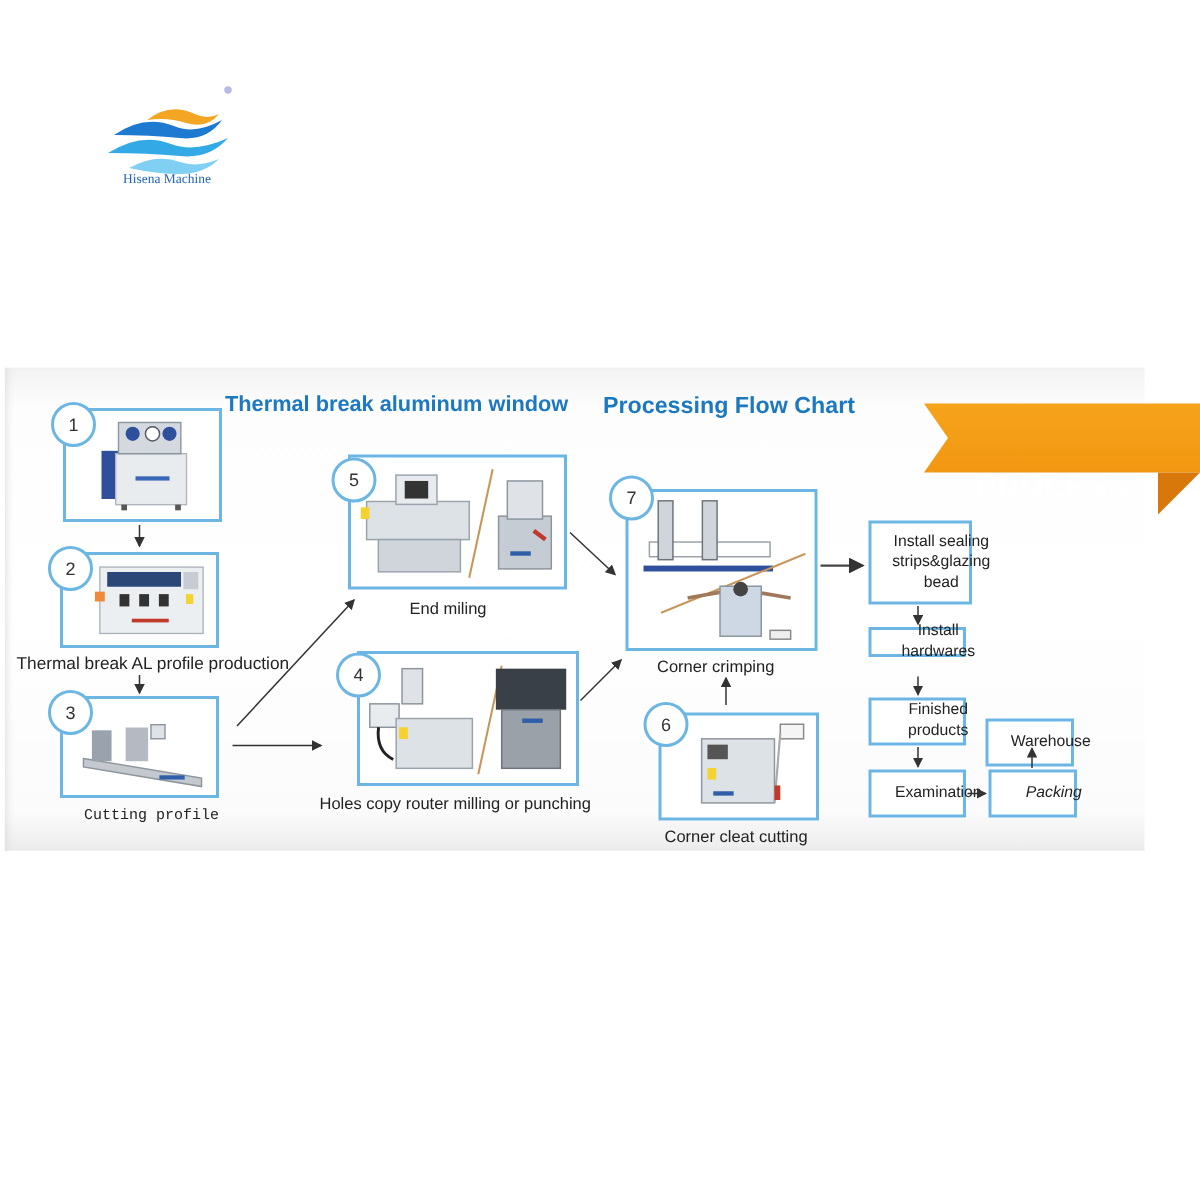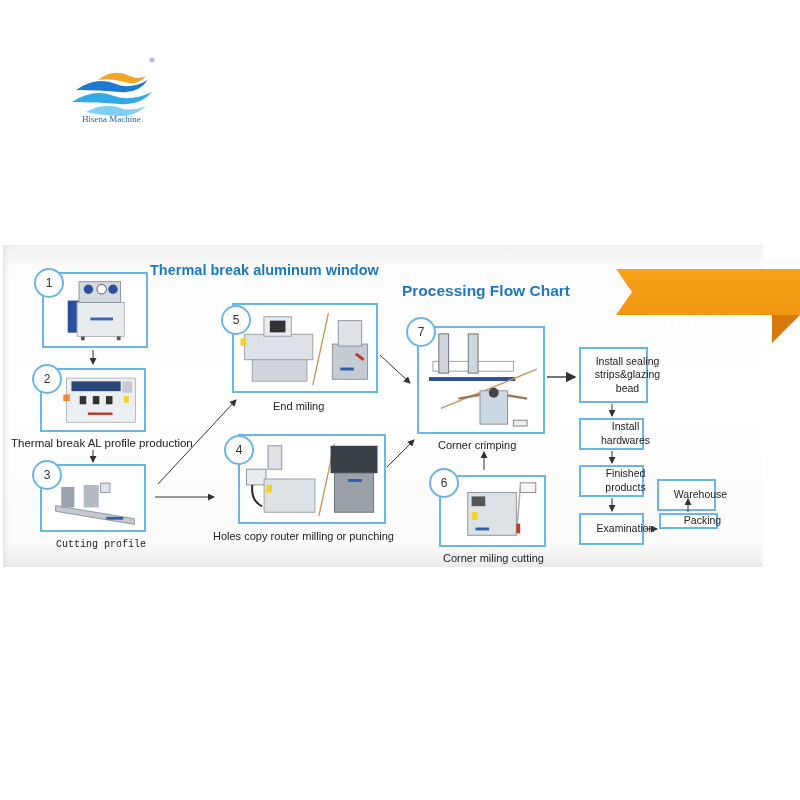--- a/index.html
+++ b/index.html
@@ -7,21 +7,21 @@
 
   .logo { position: absolute; left: 68px; top: 50px; width: 100px; height: 80px; }
   .logo-text { position: absolute; left: 82px; top: 114px; font-family: "Liberation Serif", serif; font-weight: normal; font-size: 9px; color: #2566b5; white-space: nowrap; }
 
   .panel { position: absolute; left: 3px; top: 245px; width: 760px; height: 322px;
     background: linear-gradient(180deg, #f2f2f2 0%, #fdfdfd 8%, #ffffff 50%, #fbfbfb 92%, #ececec 100%);
     box-shadow: inset 4px 0 6px -3px #dcdcdc; }
 
   .title { position: absolute; top: 262px; font-weight: bold; color: #1d79bf; white-space: nowrap; }
   .title.t1 { left: 150px; font-size: 14.5px; }
-  .title.t2 { left: 402px; font-size: 15.5px; margin-top: 20px; }
+  .title.t2 { left: 402px; font-size: 15.5px; }
 
   .banner { position: absolute; left: 612px; top: 265px; width: 188px; height: 82px; }
   .banner-label { position: absolute; left: 651px; top: 283px; color: #ffffff; font-weight: bold; font-size: 20px; letter-spacing: 0.5px; margin-top: 31px; }
 
   .frame { position: absolute; border: 2px solid #6cb6e4; background: #ffffff; box-sizing: border-box; }
   .num { position: absolute; width: 26px; height: 26px; border: 2px solid #6cb6e4; border-radius: 50%; background: #fff; color: #333; font-size: 12px; text-align: center; line-height: 26px; box-sizing: content-box; }
   .num span { display: block; }
   .cap { position: absolute; font-size: 11px; color: #222; white-space: nowrap; }
 
   .machine { position: absolute; }
@@ -169,35 +169,35 @@
     <rect x="30" y="36" width="6" height="8" fill="#f4d330"></rect>
     <rect x="80" y="6" width="16" height="10" fill="#f5f5f5" stroke="#888"></rect>
     <line x1="80" y1="12" x2="76" y2="60" stroke="#aaa" stroke-width="1.5"></line>
     <rect x="34" y="52" width="14" height="3" fill="#2e5fa8"></rect>
     <rect x="76" y="48" width="4" height="10" fill="#c0392b"></rect>
   </svg>
 </div>
 <div class="num" style="left:429px;top:468px;">
     <span>6</span>
   </div>
-<div class="cap" style="left:443px;top:552px;">Corner miling cutting</div>
+<div class="cap" style="left:443px;top:552px;">Corner cleat cutting</div>
 
 <div class="box" style="left:579px;top:347px;width:69px;height:56px;">
     <span>Install sealing strips&amp;glazing bead</span>
   </div>
-<div class="box" style="left:579px;top:418px;width:65px;height:32px;">
+<div class="box" style="left:579px;top:418px;width:65px;height:20px;">
     <span>Install hardwares</span>
   </div>
 <div class="box" style="left:579px;top:465px;width:65px;height:32px;align-items:center;">
     <span>Finished products</span>
   </div>
 <div class="box" style="left:579px;top:513px;width:65px;height:32px;">
     <span>Examination</span>
   </div>
-<div class="box" style="left:659px;top:513px;width:59px;height:16px;">
+<div class="box" style="left:659px;top:513px;width:59px;height:32px;font-style:italic;">
     <span>Packing</span>
   </div>
 <div class="box" style="left:657px;top:479px;width:59px;height:32px;">
     <span>Warehouse</span>
   </div>
 
 <svg class="arrows" viewBox="0 0 800 800">
   <defs>
     <marker id="ah" markerWidth="7" markerHeight="7" refX="6" refY="3.5" orient="auto">
       <path d="M0 0 L7 3.5 L0 7 Z" fill="#333"></path>

